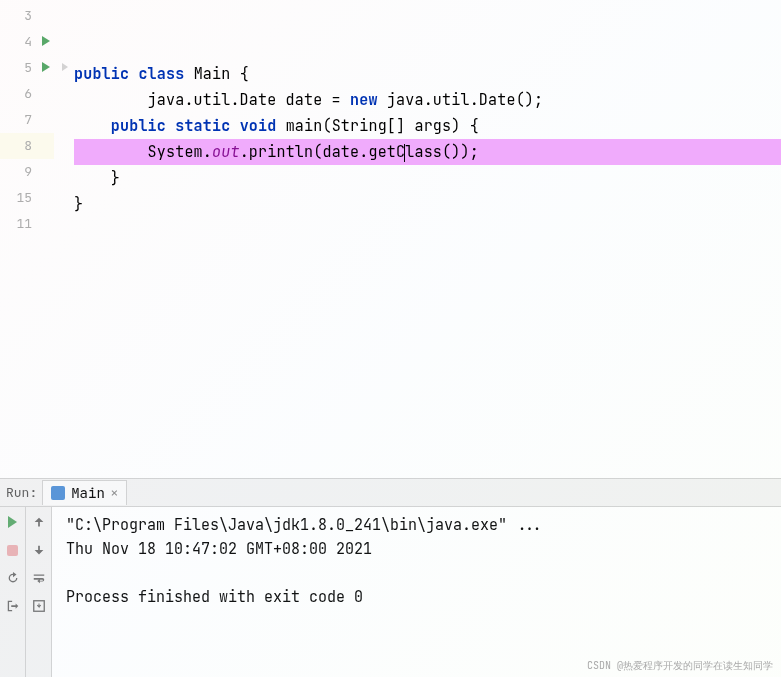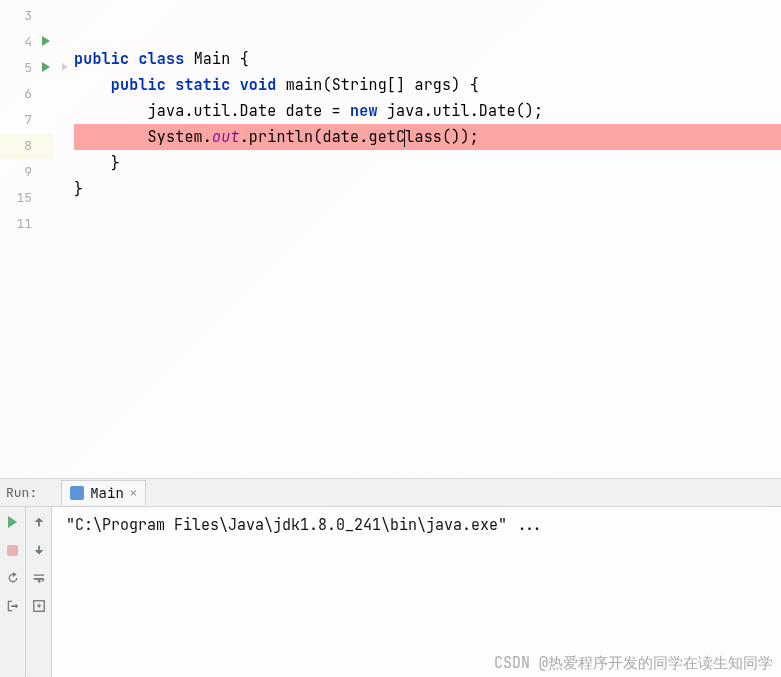--- a/index.html
+++ b/index.html
@@ -3,68 +3,68 @@
   <meta charset="utf-8">
   <style>
     * { margin: 0; padding: 0; box-sizing: border-box; }
     body { font-family: 'JetBrains Mono', 'Consolas', monospace; font-size: 14px; background: #f7f7f7; width: 781px; height: 677px; overflow: hidden; position: relative; }
     .editor-pane { height: 478px; background: #ffffff; display: flex; overflow: hidden; }
     .gutter { width: 54px; background: #ffffff; text-align: right; color: #adadad; padding-top: 3px; user-select: none; font-size: 13px; }
     .gutter-row { height: 26px; line-height: 26px; padding-right: 22px; position: relative; }
     .gutter-row.hl { background: #fcfaed; }
     .run-icon { position: absolute; right: 4px; top: 7px; width: 0; height: 0; border-left: 8px solid #59a869; border-top: 5px solid transparent; border-bottom: 5px solid transparent; }
     .fold-icon { position: absolute; right: -14px; top: 8px; width: 0; height: 0; border-left: 6px solid #b8b8b8; border-top: 4px solid transparent; border-bottom: 4px solid transparent; opacity: 0.6; }
-    .code-area { flex: 1; padding-top: 20px; padding-left: 20px; position: relative; }
+    .code-area { flex: 1; padding-top: 11px; padding-left: 20px; position: relative; margin-top: 24px; }
     .code-line { height: 26px; line-height: 26px; white-space: pre; font-size: 15px; letter-spacing: 0.2px; }
-    .code-line.hl { background: #fca5a5; }
+    .code-line.hl { background: #f0abfc; }
     .kw { color: #0033b3; font-weight: bold; }
     .ident { color: #000000; }
     .field { color: #871094; font-style: italic; }
     .caret { display: inline-block; width: 1px; height: 18px; background: #000; vertical-align: middle; margin-left: -1px; }
     .divider { height: 1px; background: #d1d1d1; }
     .run-bar { height: 28px; background: #f2f2f2; display: flex; align-items: center; padding: 0 6px; border-bottom: 1px solid #d1d1d1; }
-    .run-label { color: #555; font-size: 13px; margin-right: 24px; }
+    .run-label { color: #555; font-size: 13px; margin-right: 5px; }
     .tab { display: flex; align-items: center; gap: 6px; padding: 3px 8px; background: #fafafa; border: 1px solid #d1d1d1; border-bottom: none; }
     .tab-icon { width: 14px; height: 14px; background: #4f8fd6; border-radius: 2px; }
     .tab-close { color: #888; font-size: 12px; cursor: pointer; }
     .console-wrap { display: flex; height: 170px; background: #ffffff; }
     .tool-col { width: 26px; background: #f2f2f2; border-right: 1px solid #d1d1d1; display: flex; flex-direction: column; align-items: center; padding-top: 6px; gap: 10px; }
     .tool-col2 { width: 26px; background: #f2f2f2; border-right: 1px solid #d1d1d1; display: flex; flex-direction: column; align-items: center; padding-top: 6px; gap: 10px; }
     .tool-btn { width: 18px; height: 18px; display: flex; align-items: center; justify-content: center; color: #6e6e6e; cursor: pointer; }
     .play-icon { width: 0; height: 0; border-left: 9px solid #59a869; border-top: 6px solid transparent; border-bottom: 6px solid transparent; }
     .stop-icon { width: 11px; height: 11px; background: #db5860; border-radius: 2px; opacity: 0.4; }
     .console { flex: 1; padding: 6px 14px; font-size: 15px; line-height: 24px; }
     .console-line { white-space: pre; color: #000; }
     .console-line.cmd { color: #000; }
     .console-line.exit { color: #000; }
     .arrow-svg { width: 14px; height: 14px; }
     .watermark-bg { position: absolute; inset: 0; pointer-events: none; opacity: 0.08; background: linear-gradient(135deg, #f5d0d0 0%, #d0e5f5 50%, #e0f5d0 100%); }
-    .wm { position:absolute; bottom:4px; font-size:15px; color:#aaa; right:8px; }
+    .wm { position:absolute; bottom:4px; font-size:10px; color:#aaa; right:8px; }
   </style>
 </head>
 <body>
 
 <div class="editor-pane">
   <div class="watermark-bg"></div>
   <div class="gutter">
     <div class="gutter-row">3</div>
     <div class="gutter-row"><span>4</span><span class="run-icon"></span></div>
     <div class="gutter-row"><span>5</span><span class="run-icon"></span><span class="fold-icon"></span></div>
     <div class="gutter-row">6</div>
     <div class="gutter-row">7</div>
     <div class="gutter-row hl">8</div>
     <div class="gutter-row">9</div>
     <div class="gutter-row">15</div>
     <div class="gutter-row">11</div>
   </div>
   <div class="code-area">
     <div class="code-line"></div>
     <div class="code-line"><span></span><span class="kw">public</span> <span class="kw">class</span> <span class="ident">Main</span><span> {</span></div>
+    <div class="code-line"><span>        </span><span>java.util.Date date = </span><span class="kw">new</span><span> java.util.Date();</span></div>
     <div class="code-line"><span>    </span><span class="kw">public</span> <span class="kw">static</span> <span class="kw">void</span> <span class="ident">main</span><span>(String[] args) {</span></div>
-    <div class="code-line"><span>        </span><span>java.util.Date date = </span><span class="kw">new</span><span> java.util.Date();</span></div>
     <div class="code-line hl"><span>        </span><span>System.</span><span class="field">out</span><span>.println(date.getC</span><span class="caret"></span><span>lass());</span></div>
     <div class="code-line"><span>    </span><span>}</span></div>
     <div class="code-line"><span></span><span>}</span></div>
   </div>
 </div>
 
 <div class="divider"></div>
 
 <div class="run-bar">
   <span class="run-label">Run:</span>
@@ -112,17 +112,19 @@
       </div>
     <div class="tool-btn">
         <svg class="arrow-svg" viewBox="0 0 16 16">
           <rect x="2" y="2" width="12" height="12" fill="none" stroke="#6e6e6e" stroke-width="1.5"></rect>
           <path d="M8 5v4l-2-2M8 9l2-2" stroke="#6e6e6e" stroke-width="1.2" fill="none"></path>
         </svg>
       </div>
   </div>
   <div class="console">
     <div class="console-line cmd">"C:\Program Files\Java\jdk1.8.0_241\bin\java.exe" ...</div>
+    <div class="console-line">Thu Nov 18 10:47:02 GMT+08:00 2021</div>
     <div class="console-line">&nbsp;</div>
+    <div class="console-line exit">Process finished with exit code 0</div>
   </div>
 </div>
 
 <div class="wm">CSDN @热爱程序开发的同学在读生知同学</div>
 
 </body></html>

